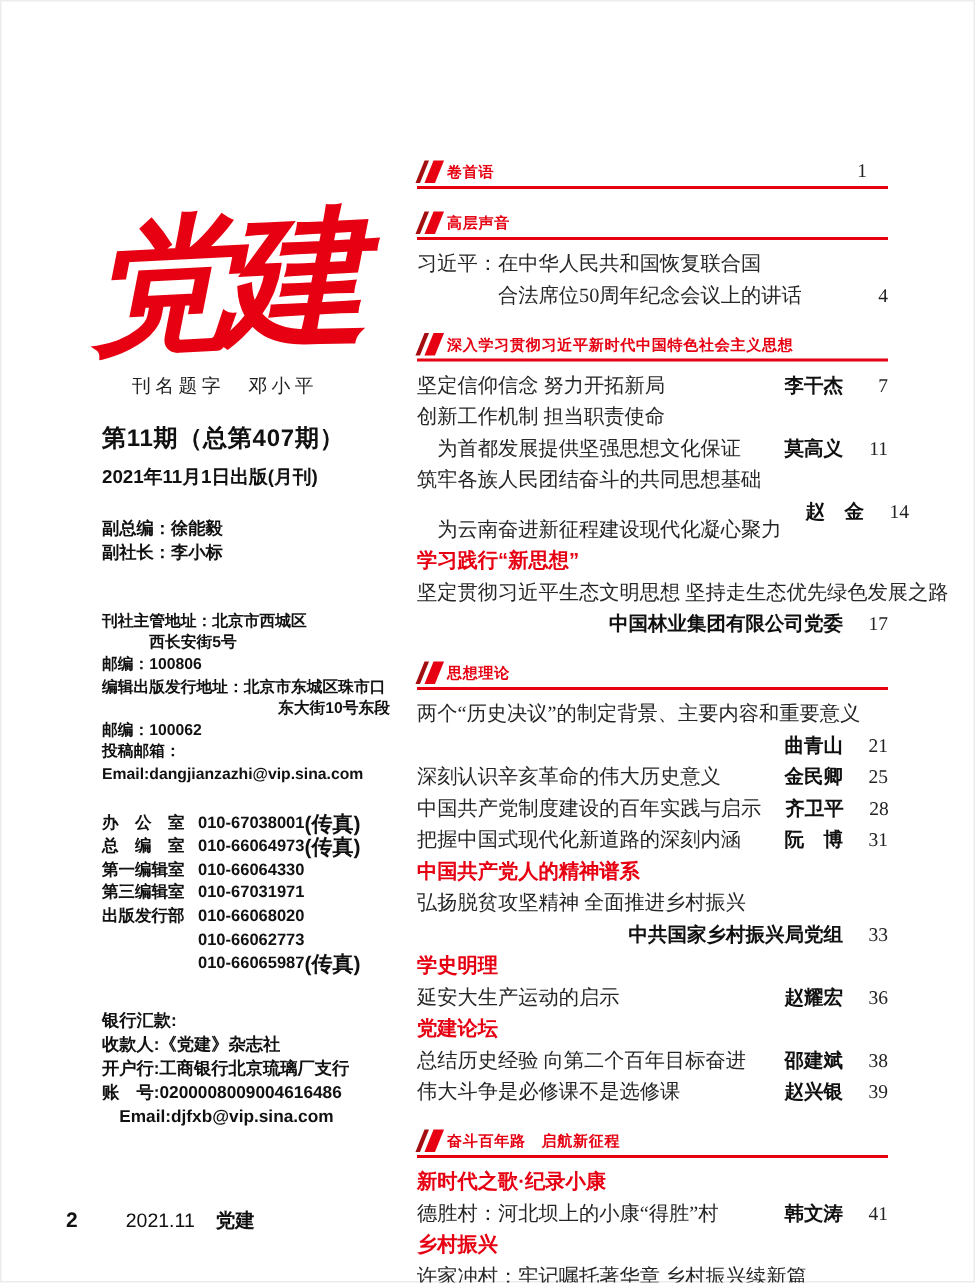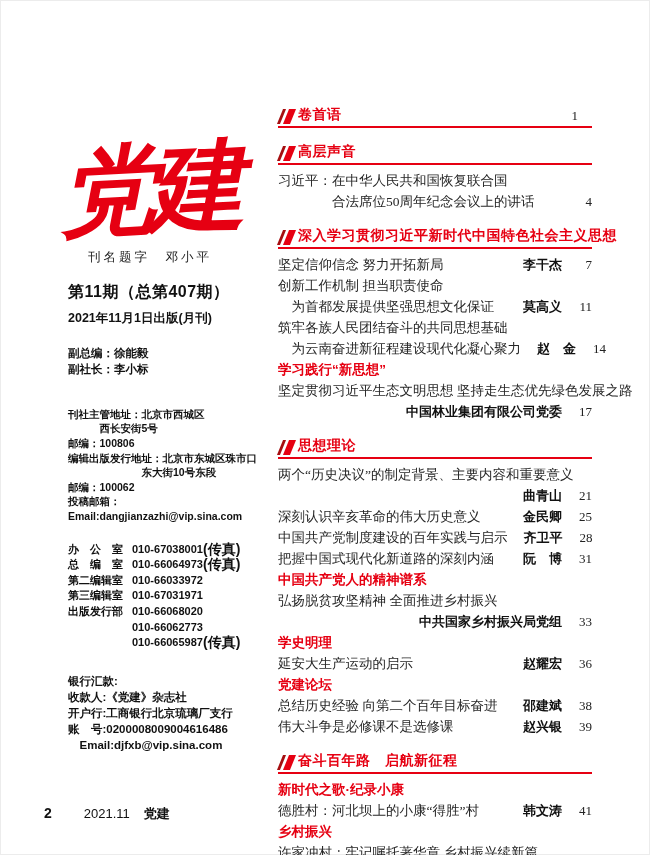--- a/index.html
+++ b/index.html
@@ -96,21 +96,21 @@
   }
   .flag-icon::before{
     content:"";position:absolute;left:2px;top:0;width:3px;height:15px;
     background:#a50e10;transform:skewX(-22deg);
   }
   .flag-icon::after{
     content:"";position:absolute;left:8px;top:0;width:7px;height:15px;
     background:var(--accent);transform:skewX(-22deg);
   }
   .sec-title{
-    font-size:14px;
+    font-size:10px;
     font-weight:700;
     color:var(--accent);
     letter-spacing:0.5px;
     white-space:nowrap;
   }
   .sec-page{
     margin-left:auto;
     font-family:"Liberation Serif","DejaVu Serif",serif;
     font-size:13px;
     color:#222;
@@ -175,39 +175,39 @@
     </div>
     <div class="staff" id="staff-list">
         <div class="staff-line">副总编：徐能毅</div>
         <div class="staff-line">副社长：李小标</div>
       </div>
     <div class="contacts" id="contact-list">
         <div class="contact-line">刊社主管地址：北京市西城区</div>
         <div class="contact-line" style="padding-left: 31.5px;">西长安街5号</div>
         <div class="contact-line">邮编：100806</div>
         <div class="contact-line">编辑出版发行地址：北京市东城区珠市口</div>
-        <div class="contact-line" style="padding-left: 73.5px;">东大街10号东段</div>
+        <div class="contact-line" style="padding-left: 73.5px; text-align: right;">东大街10号东段</div>
         <div class="contact-line">邮编：100062</div>
         <div class="contact-line">投稿邮箱：</div>
         <div class="contact-line">Email:dangjianzazhi@vip.sina.com</div>
       </div>
     <div class="phones" id="phone-list">
         <div class="phone-row">
           <span class="phone-label">办　公　室</span>
           <span class="phone-number">010-67038001</span>
           <span class="phone-suffix">(传真)</span>
         </div>
         <div class="phone-row">
           <span class="phone-label">总　编　室</span>
           <span class="phone-number">010-66064973</span>
           <span class="phone-suffix">(传真)</span>
         </div>
         <div class="phone-row">
-          <span class="phone-label">第二编辑室</span>
-          <span class="phone-number">010-66033972</span>
+          <span class="phone-label">第一编辑室</span>
+          <span class="phone-number">010-66064330</span>
         </div>
         <div class="phone-row">
           <span class="phone-label">第三编辑室</span>
           <span class="phone-number">010-67031971</span>
         </div>
         <div class="phone-row">
           <span class="phone-label">出版发行部</span>
           <span class="phone-number">010-66068020</span>
         </div>
         <div class="phone-row">
@@ -265,21 +265,21 @@
         </div>
         <div class="toc-entry">
           <span class="entry-text" style="padding-left: 13.5px;">为首都发展提供坚强思想文化保证</span>
           <span class="entry-author">莫高义</span>
           <span class="entry-page">11</span>
         </div>
         <div class="toc-entry">
           <span class="entry-text">筑牢各族人民团结奋斗的共同思想基础</span>
         </div>
         <div class="toc-entry">
-          <span class="entry-text" style="padding-left: 13.5px;">为云南奋进新征程建设现代化凝心聚力</span>
+          <span class="entry-text" style="padding-left: 13.5px; margin-top: 12px;">为云南奋进新征程建设现代化凝心聚力</span>
           <span class="entry-author">赵　金</span>
           <span class="entry-page">14</span>
         </div>
         <div class="toc-subhead">学习践行“新思想”</div>
         <div class="toc-entry">
           <span class="entry-text">坚定贯彻习近平生态文明思想  坚持走生态优先绿色发展之路</span>
         </div>
         <div class="toc-entry">
           <span class="entry-author">中国林业集团有限公司党委</span>
           <span class="entry-page">17</span>

